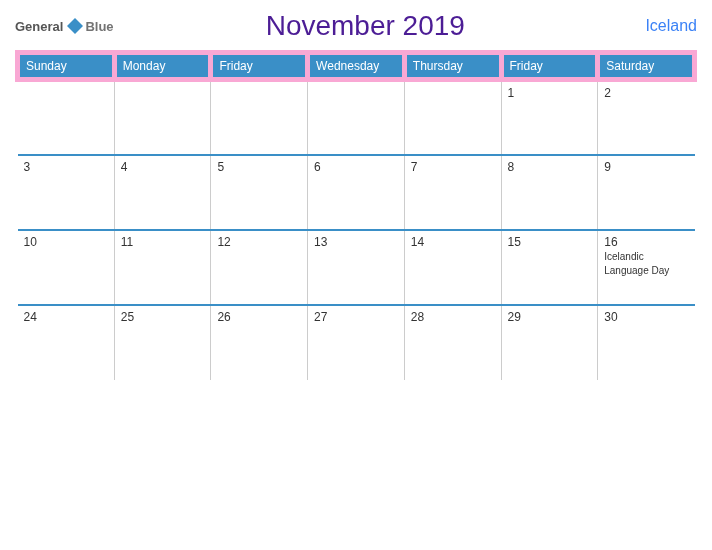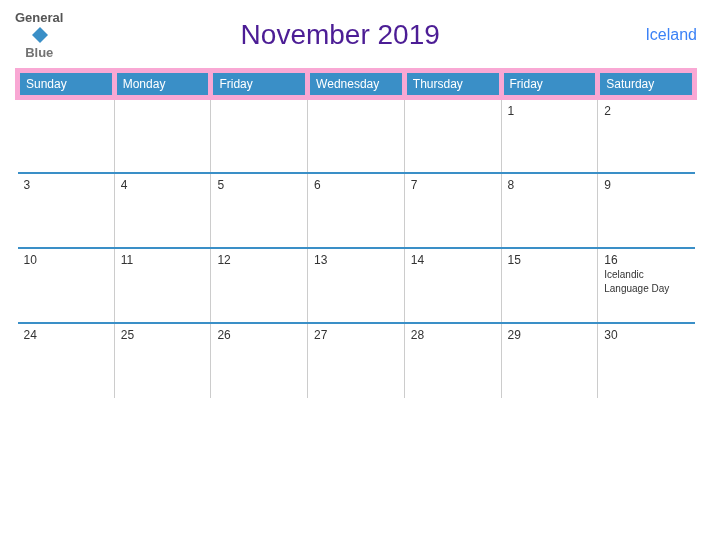--- a/index.html
+++ b/index.html
@@ -21,21 +21,20 @@
       align-items: center;
       justify-content: space-between;
       margin-bottom: 8px;
     }
     .logo {
       display: flex;
       align-items: center;
       font-size: 13px;
       font-weight: bold;
       color: #555;
-      flex-direction: column;
     }
     .logo-general {
       color: #555;
       font-size: 13px;
     }
     .logo-blue {
       color: #737373;
       font-size: 13px;
     }
     .logo-icon {

